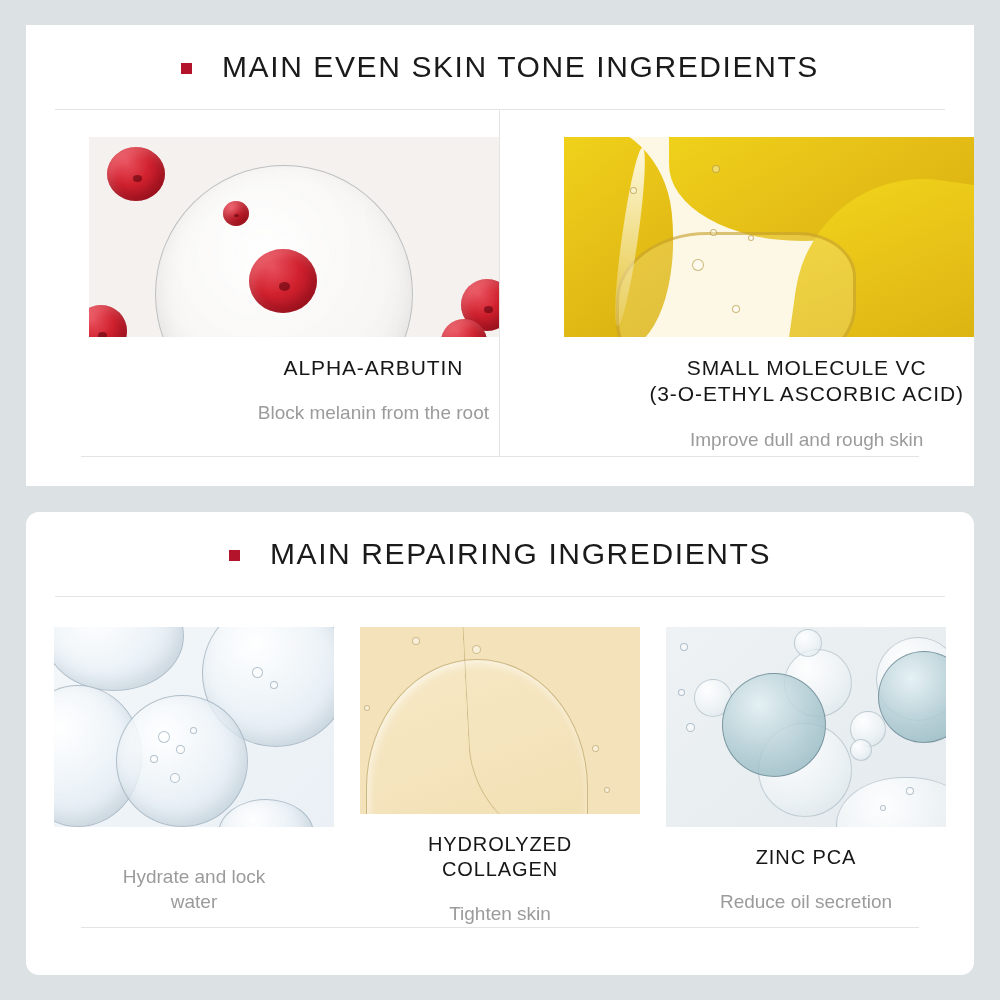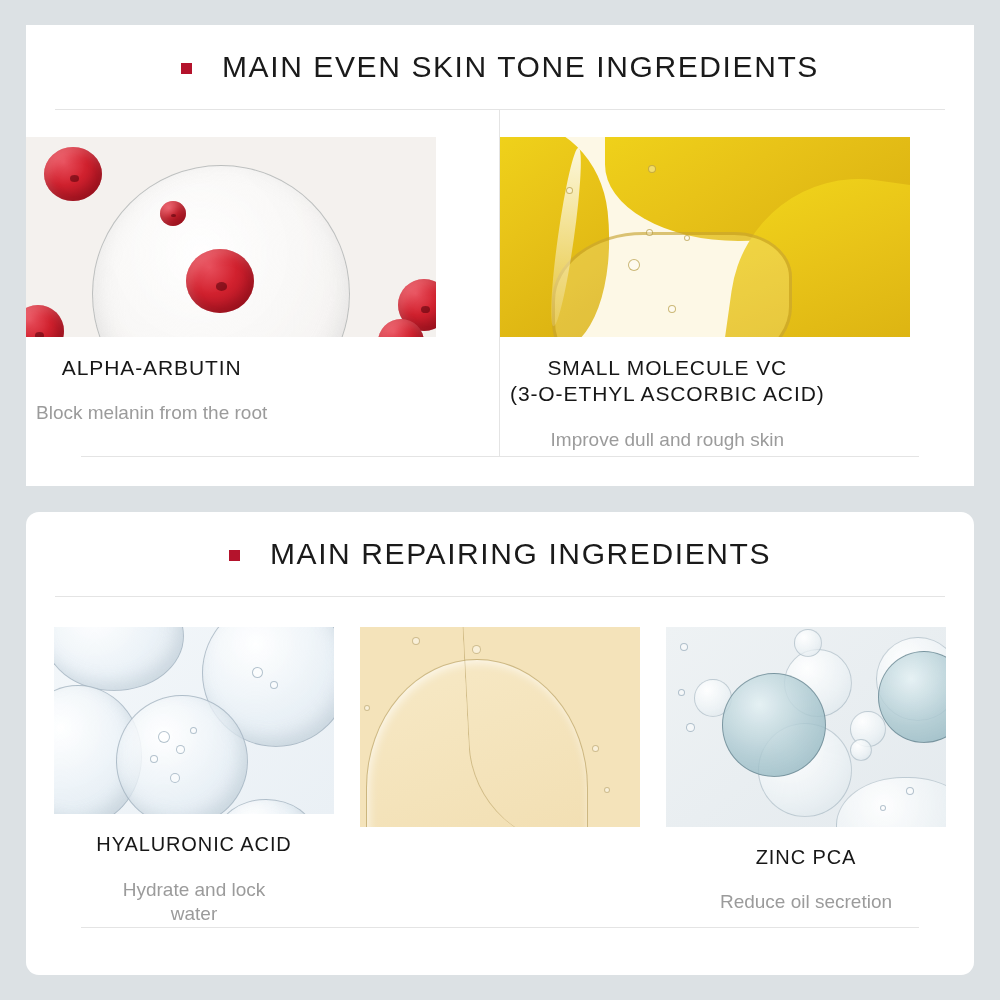--- a/index.html
+++ b/index.html
@@ -60,24 +60,24 @@
   }
   .rule-bottom { margin: 0 55px; }
 
   
   .grid2 {
     display: flex;
     height: 346px;
   }
   .col2 {
     width: 50%;
-    padding: 27px 8px 0 0;
+    padding: 27px 0 0 0;
     display: flex;
     flex-direction: column;
-    align-items: flex-start;
+    align-items: flex-end;
   }
   .col2:first-child { border-right: 1px solid #e4e4e4; }
 
   .grid3 {
     display: flex;
     justify-content: center;
     gap: 26px;
     padding-top: 30px;
     height: 330px;
   }
@@ -354,35 +354,39 @@
           <div class="microbub" style="left:104px;top:104px;width:12px;height:12px"></div>
           <div class="microbub" style="left:122px;top:118px;width:9px;height:9px"></div>
           <div class="microbub" style="left:96px;top:128px;width:8px;height:8px"></div>
           <div class="microbub" style="left:136px;top:100px;width:7px;height:7px"></div>
           <div class="microbub" style="left:116px;top:146px;width:10px;height:10px"></div>
           <div class="microbub" style="left:198px;top:40px;width:11px;height:11px"></div>
           <div class="microbub" style="left:216px;top:54px;width:8px;height:8px"></div>
 
         </div>
         <div class="caption caption-sq">
-          <div class="cap-title">HYALURONIC ACID</div>
           <div class="cap-sub">Hydrate and lock
 water</div>
         </div>
       </div>
 
       <div class="col3">
         <div class="photo photo-sq ph-col">
           <div class="drop"></div>
           <div class="streak"></div>
           <div class="cbub" style="left:52px;top:10px;width:8px;height:8px"></div>
           <div class="cbub" style="left:112px;top:18px;width:9px;height:9px"></div>
           <div class="cbub" style="left:232px;top:118px;width:7px;height:7px"></div>
           <div class="cbub" style="left:244px;top:160px;width:6px;height:6px"></div>
           <div class="cbub" style="left:4px;top:78px;width:6px;height:6px"></div>
+        </div>
+        <div class="caption caption-sq">
+          <div class="cap-title">HYDROLYZED
+COLLAGEN</div>
+          <div class="cap-sub">Tighten skin</div>
         </div>
       </div>
 
       <div class="col3">
         <div class="photo photo-sq ph-zn">
           <div class="znb z4"></div>
           <div class="znb znb-teal" style="left:212px;top:24px;width:92px;height:92px"></div>
           <div class="znb z3"></div>
           <div class="znb z9"></div>
           <div class="znb z5"></div>

